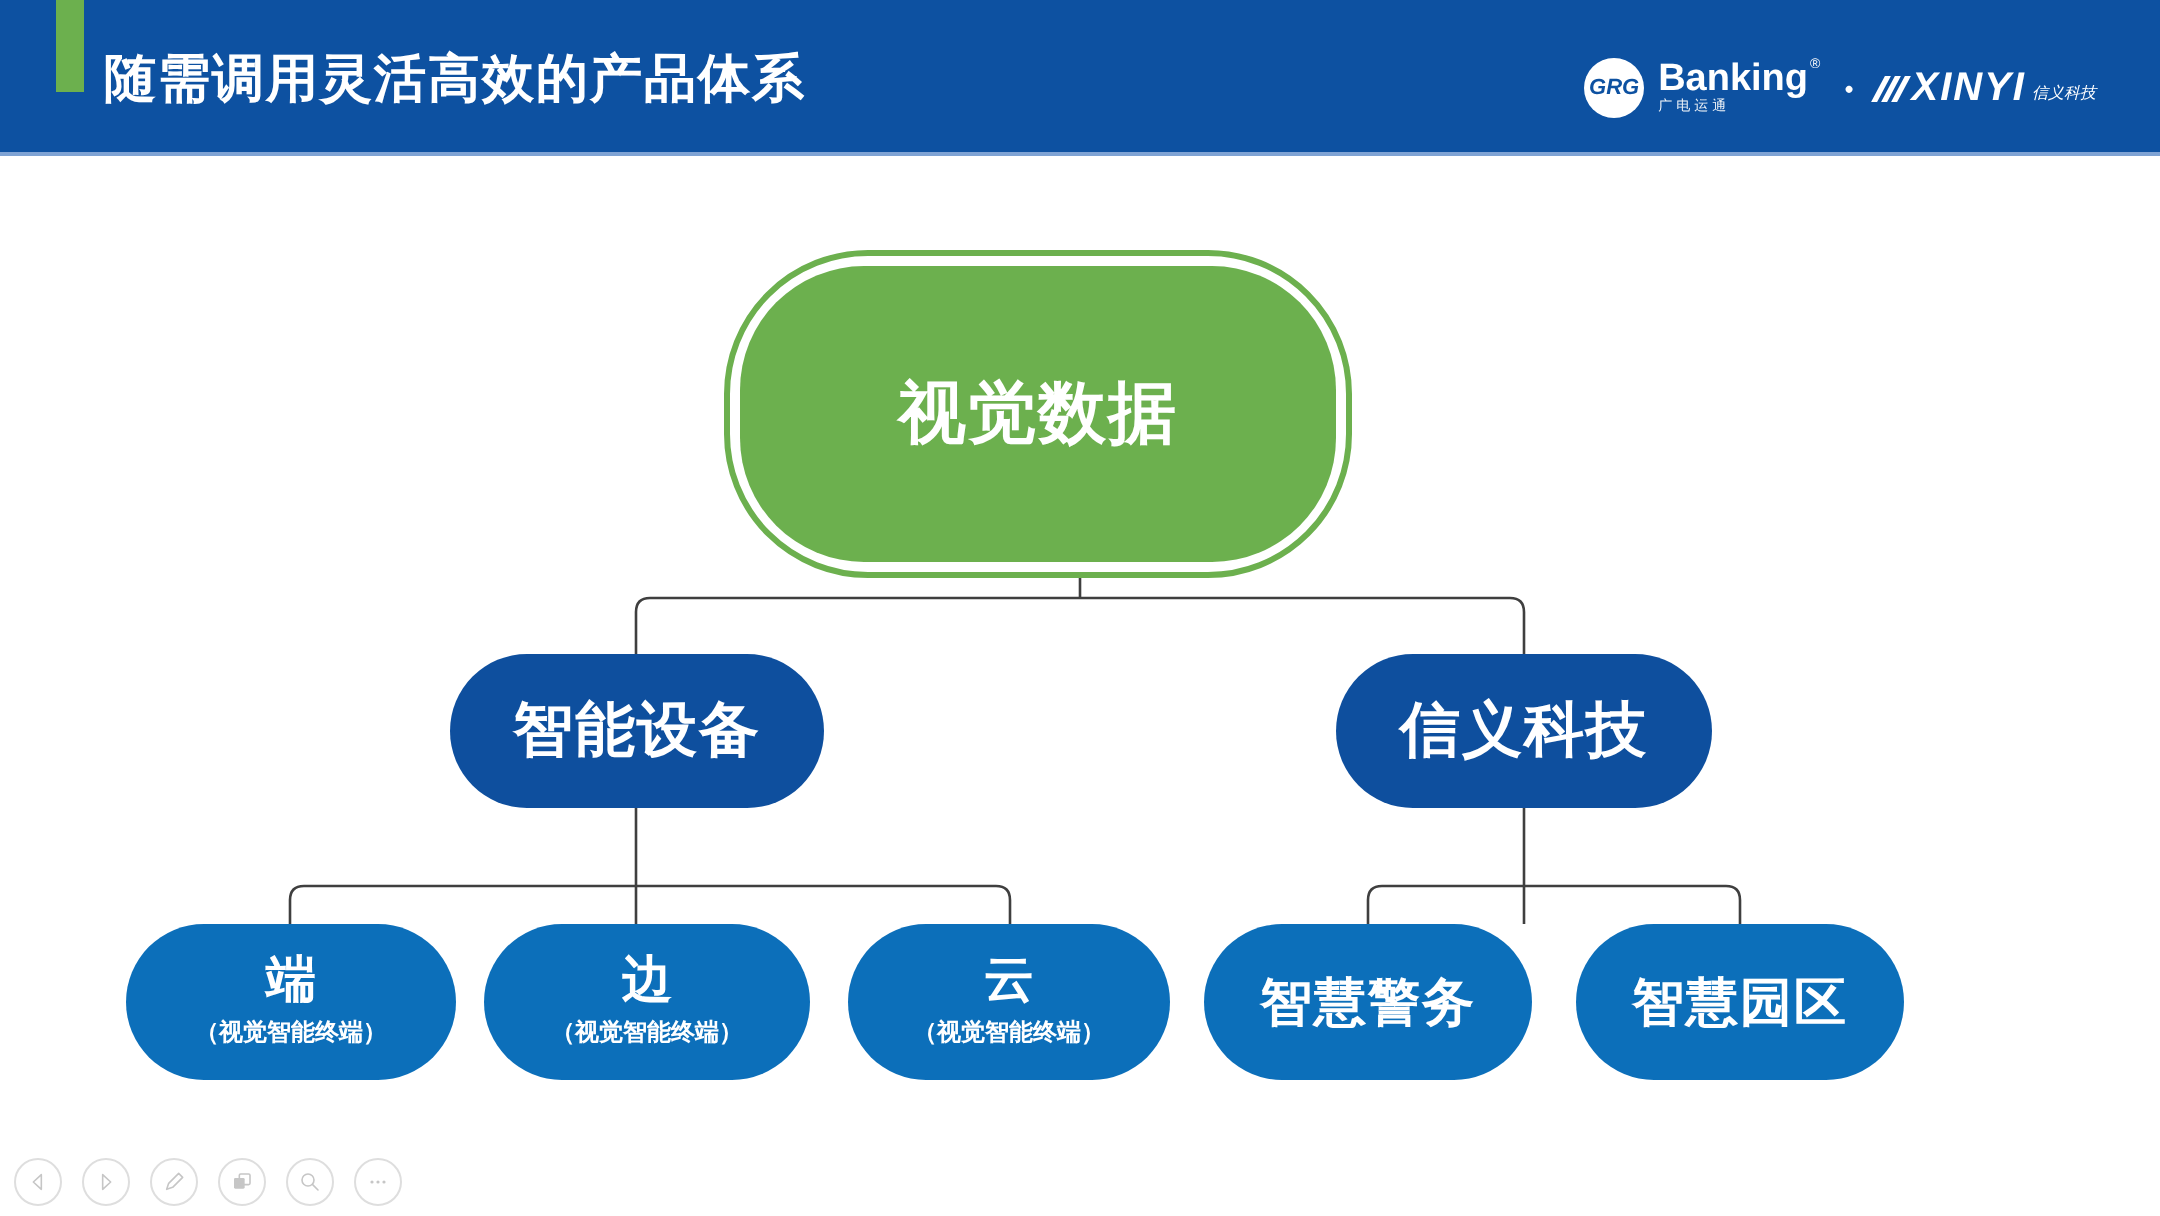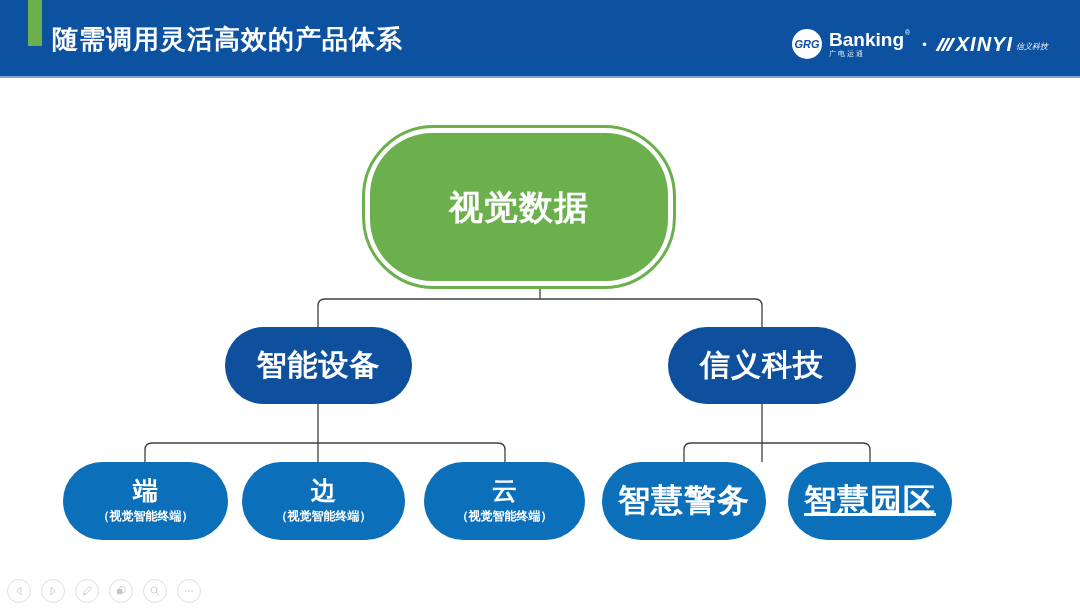--- a/index.html
+++ b/index.html
@@ -43,26 +43,26 @@
     display:flex;flex-direction:column;align-items:center;justify-content:center;color:#fff;}
   .root-line{font-size:34px;font-weight:bold;line-height:1.3;letter-spacing:1px;}
 
   .branch{height:77px;border-radius:39px;background:var(--node-blue-dark);font-size:30px;font-weight:bold;letter-spacing:1px;}
   .branch-devices{left:225px;top:327px;width:187px;}
   .branch-apps{left:668px;top:327px;width:188px;}
 
   .leaf{height:78px;border-radius:39px;background:var(--node-blue-bright);}
   .leaf-title{font-size:25px;font-weight:bold;line-height:1.1;}
   .leaf-sub{font-size:12px;font-weight:bold;margin-top:3px;}
-  .leaf-label{font-size:32px;font-weight:bold;letter-spacing:1px;}
+  .leaf-label{font-size:26px;font-weight:bold;letter-spacing:1px;}
   .leaf-duan{left:63px;top:462px;width:165px;}
   .leaf-bian{left:242px;top:462px;width:163px;}
   .leaf-yun{left:424px;top:462px;width:161px;}
   .leaf-police{left:602px;top:462px;width:164px;}
-  .leaf-park{left:788px;top:462px;width:164px;text-decoration:underline;}
+  .leaf-park{left:788px;top:462px;width:164px;}
 
   .connectors{position:absolute;left:0;top:0;width:1080px;height:608px;pointer-events:none;}
   .connectors path{stroke:var(--connector);stroke-width:1.3;fill:none;}
 
   
   .controls{position:absolute;left:7px;bottom:5px;display:flex;gap:10px;}
   .ctrl-btn{width:24px;height:24px;border-radius:50%;border:1px solid #dedede;background:#fff;
     display:flex;align-items:center;justify-content:center;cursor:pointer;padding:0;}
   .ctrl-btn svg{stroke:#c6c6c6;fill:none;stroke-width:1.2;stroke-linecap:round;stroke-linejoin:round;}
   .ctrl-btn svg .fill{fill:#c6c6c6;stroke:none;}

